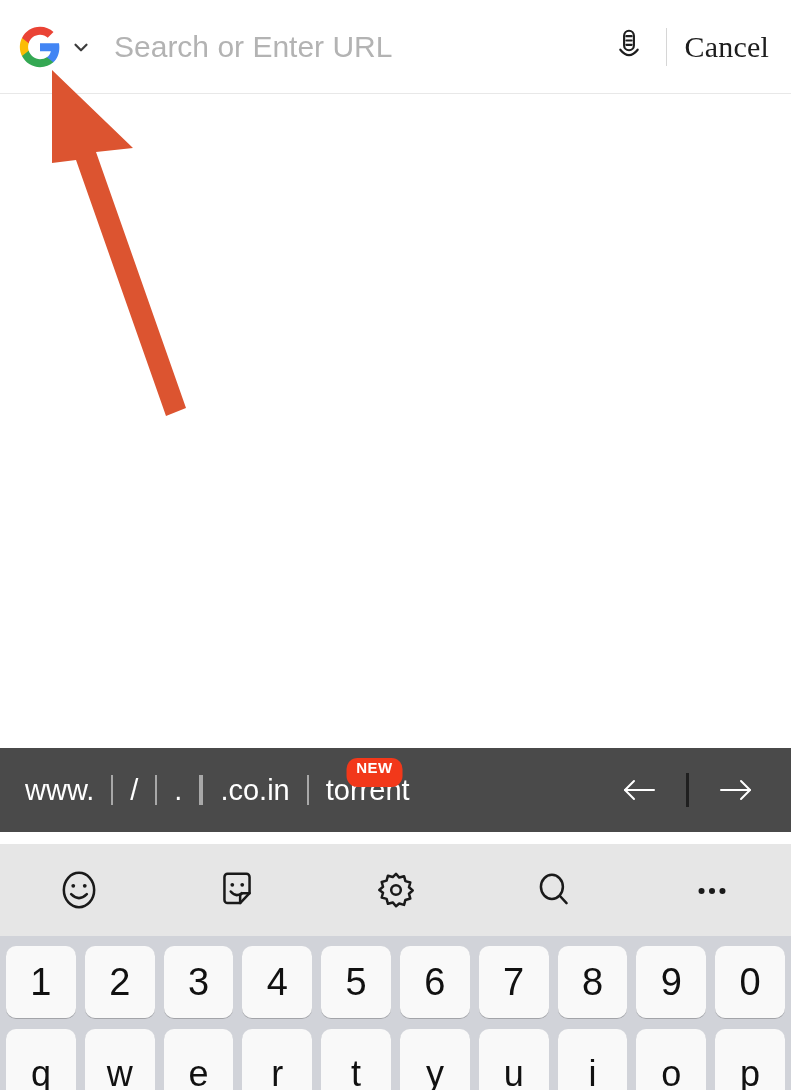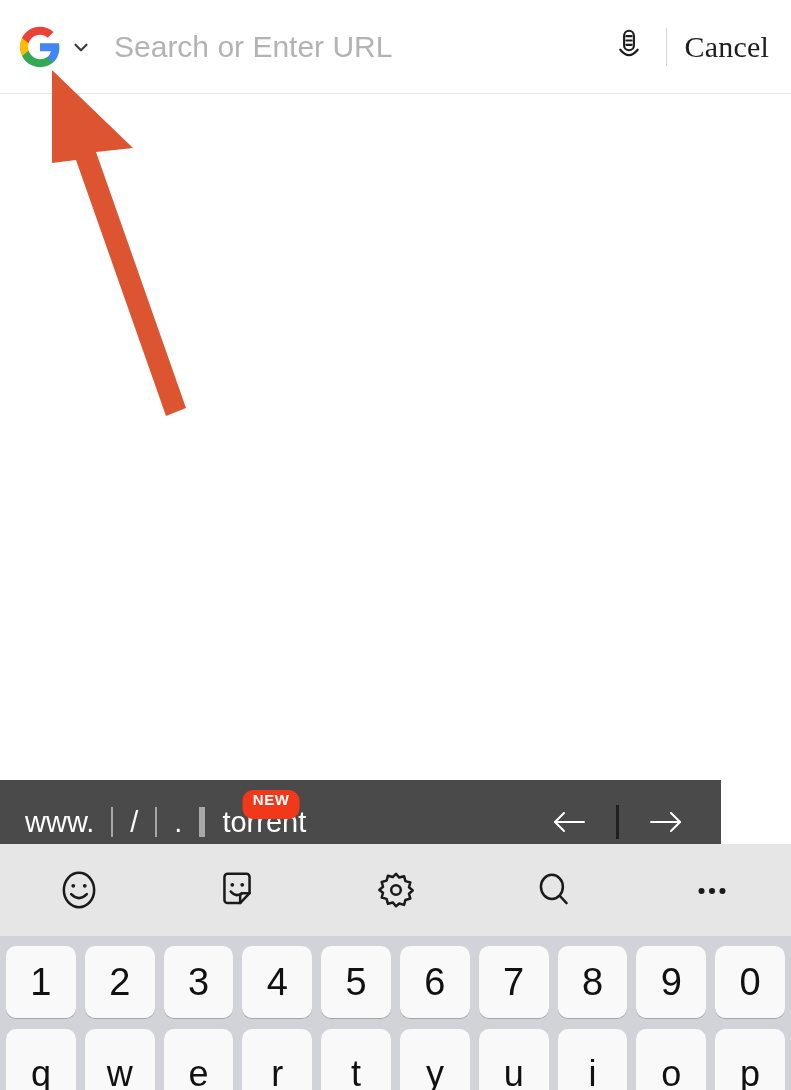--- a/index.html
+++ b/index.html
@@ -35,21 +35,21 @@
   }
 
   
   .page-body { position:absolute; left:0; top:95px; width:791px; height:665px; background:#fff; }
 
   
   .annot { position:absolute; left:0; top:0; width:791px; height:1090px; pointer-events:none; }
 
   
   .sugg-bar {
-    position:absolute; left:0; top:780px; width:721px; height:84px;
+    position:absolute; left:0; top:748px; width:791px; height:84px;
     background:#4a4a4a; display:flex; align-items:center;
   }
   .sugg-left { display:flex; align-items:center; height:84px; padding-left:8px; }
   .sugg-item {
     color:#fff; font-size:29px; font-family:"Liberation Sans", sans-serif;
     padding:0 17px; white-space:nowrap; position:relative; cursor:pointer;
     display:flex; align-items:center; height:84px;
   }
   .sugg-sep { width:2px; height:30px; background:#a8a8a8; flex:0 0 auto; }
   .new-badge {
@@ -133,20 +133,23 @@
       <div class="sugg-sep"></div>
       <div class="sugg-item">
         <span>/</span>
       </div>
       <div class="sugg-sep"></div>
       <div class="sugg-item">
         <span>.</span>
       </div>
       <div class="sugg-sep"></div>
       <div class="sugg-sep"></div>
+      <div class="sugg-item">
+        <span>.co.in</span>
+      </div>
       <div class="sugg-sep"></div>
       <div class="sugg-item">
         <span class="new-badge">NEW</span>
         <span>torrent</span>
       </div>
     </div>
 
     <div class="sugg-right">
       <div class="arrow-btn">
         <svg viewBox="0 0 36 24" fill="none" stroke="currentColor" stroke-width="2" stroke-linecap="round" stroke-linejoin="round">

